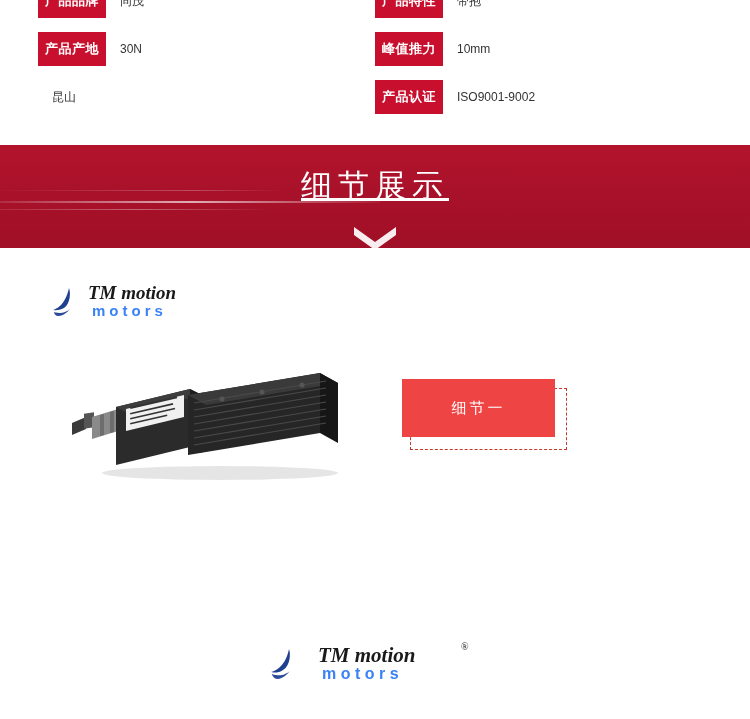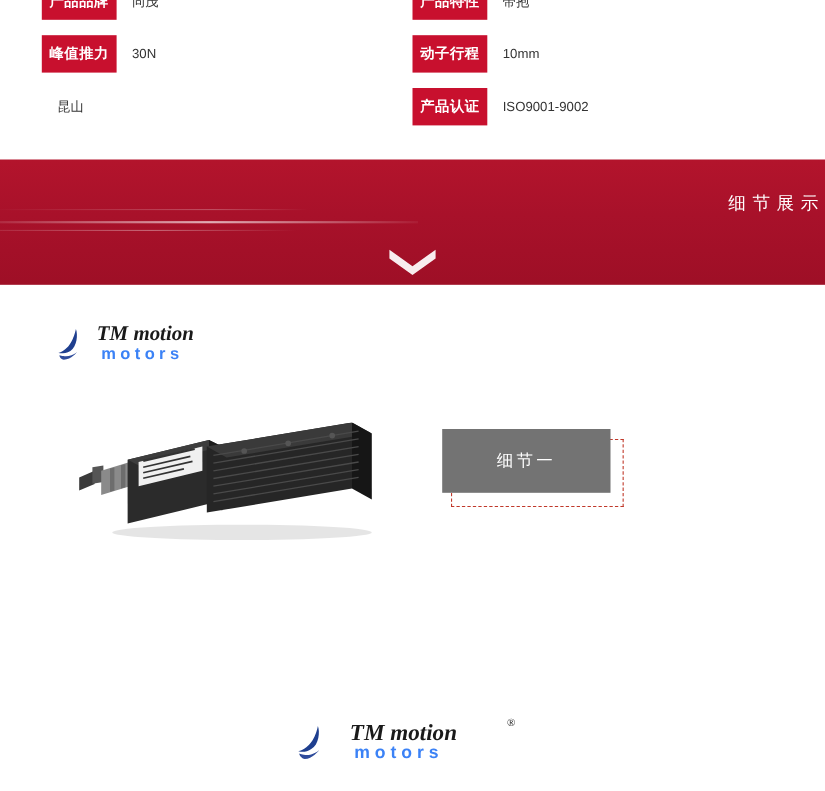--- a/index.html
+++ b/index.html
@@ -89,40 +89,41 @@
     height: 1px;
     background: linear-gradient(90deg, rgba(255,255,255,0) 0%, rgba(255,255,255,0.25) 70%, rgba(255,255,255,0) 100%);
   }
   .banner-title {
     position: absolute;
     top: 0;
     left: 0;
     width: 750px;
     height: 82px;
     line-height: 82px;
-    text-align: right;
+    text-align: center;
     color: #ffffff;
-    font-size: 16px;
+    font-size: 31px;
     letter-spacing: 6px;
     font-weight: normal;
+    text-decoration: underline;
   }
   .banner-chevron {
     position: absolute;
     left: 50%;
     top: 80px;
     transform: translateX(-50%);
     width: 46px;
     height: 28px;
   }
   .banner-chevron svg { display: block; }
 
   
   .detail {
     position: absolute;
-    top: 259px;
+    top: 248px;
     left: 0;
     width: 750px;
     height: 460px;
     background: #ffffff;
   }
 
   
   .logo-small {
     position: absolute;
     left: 52px;
@@ -177,21 +178,21 @@
     width: 155px;
     height: 60px;
     border: 1px dashed #c0392b;
   }
   .caption-box {
     position: absolute;
     left: 402px;
     top: 131px;
     width: 153px;
     height: 58px;
-    background: #737373;
+    background: #ef4444;
     color: #ffffff;
     font-size: 15px;
     letter-spacing: 3px;
     display: flex;
     align-items: center;
     justify-content: center;
   }
 
   
   .logo-bottom {
@@ -232,35 +233,35 @@
 <body>
 
 <div class="spec-area">
 
   <div class="spec-col left">
     <div class="spec-row">
       <div class="spec-label">产品品牌</div>
       <div class="spec-value">同茂</div>
     </div>
     <div class="spec-row">
-      <div class="spec-label">峰值推力</div>
+      <div class="spec-label">产品产地</div>
       <div class="spec-value">30N</div>
     </div>
     <div class="spec-row">
       <div class="spec-value">昆山</div>
     </div>
   </div>
 
   <div class="spec-col right">
     <div class="spec-row">
       <div class="spec-label">产品特性</div>
       <div class="spec-value">带抱</div>
     </div>
     <div class="spec-row">
-      <div class="spec-label">动子行程</div>
+      <div class="spec-label">峰值推力</div>
       <div class="spec-value">10mm</div>
     </div>
     <div class="spec-row">
       <div class="spec-label">产品认证</div>
       <div class="spec-value">ISO9001-9002</div>
     </div>
   </div>
 
 </div>
 

